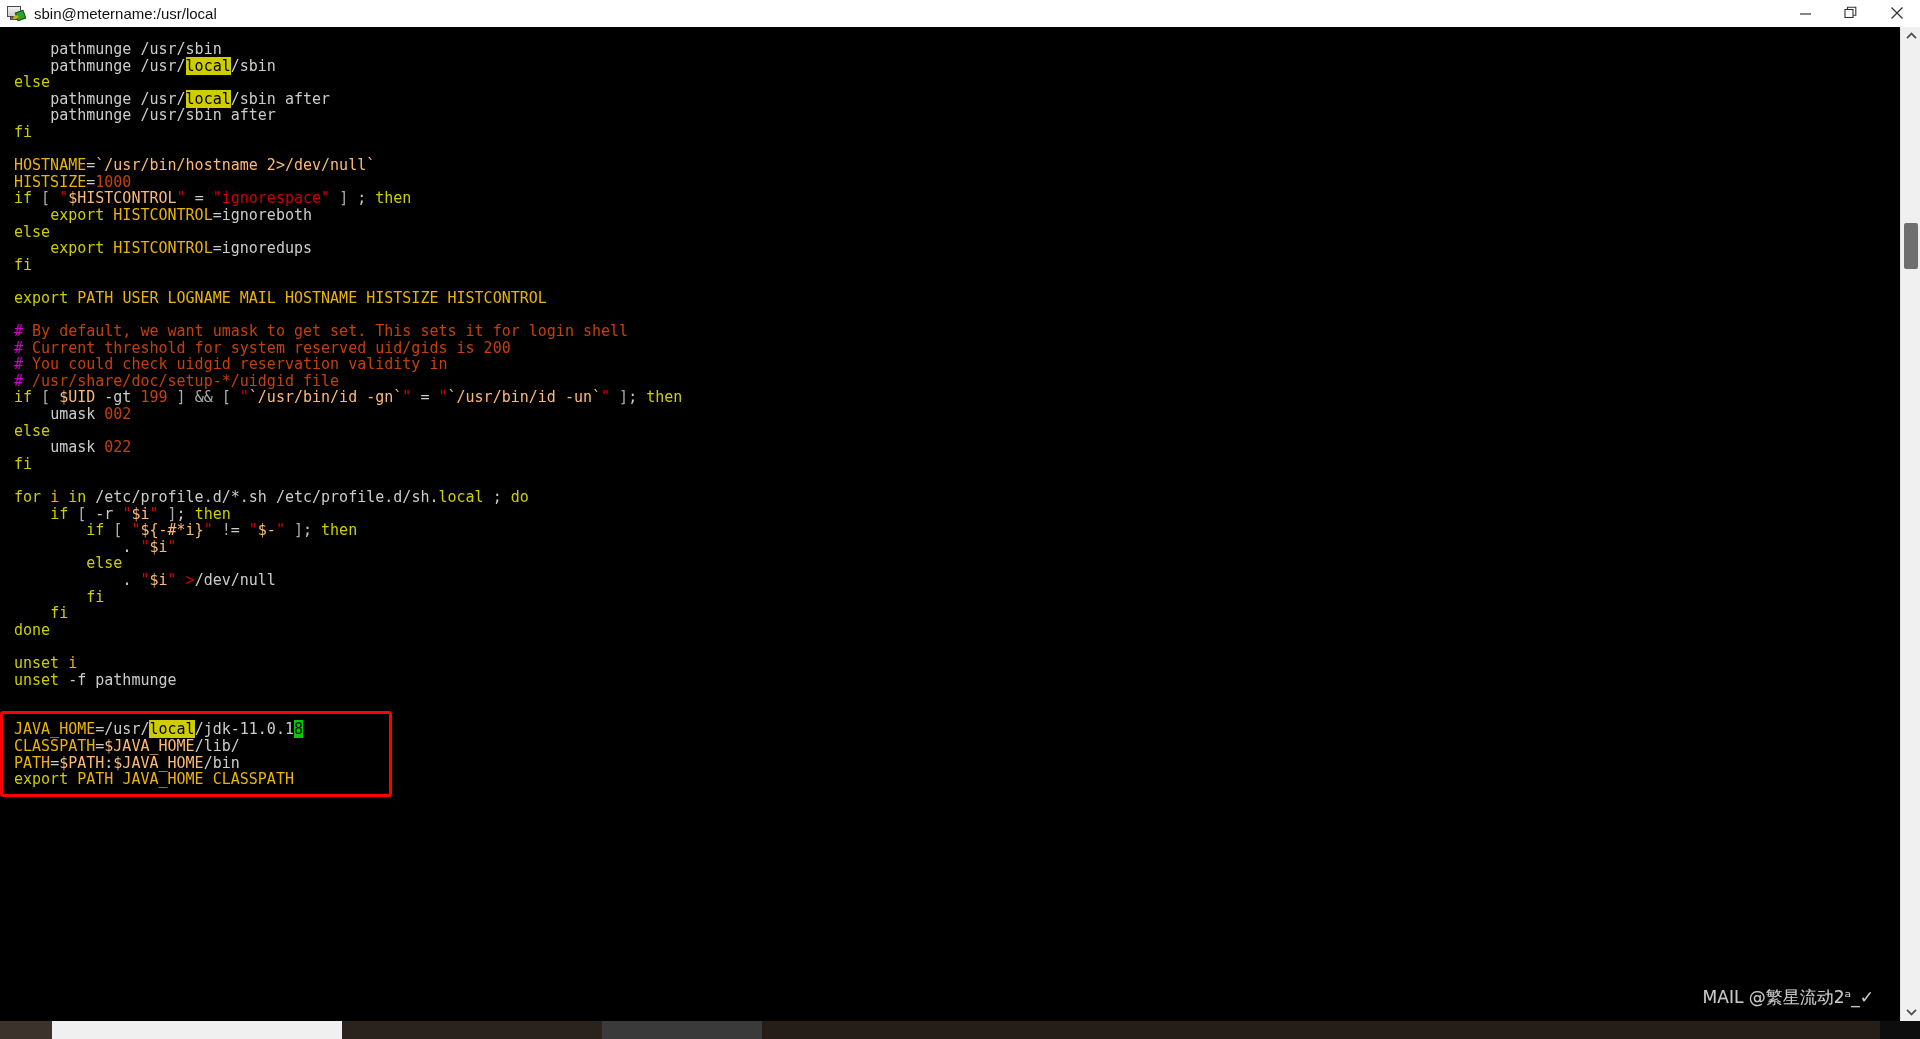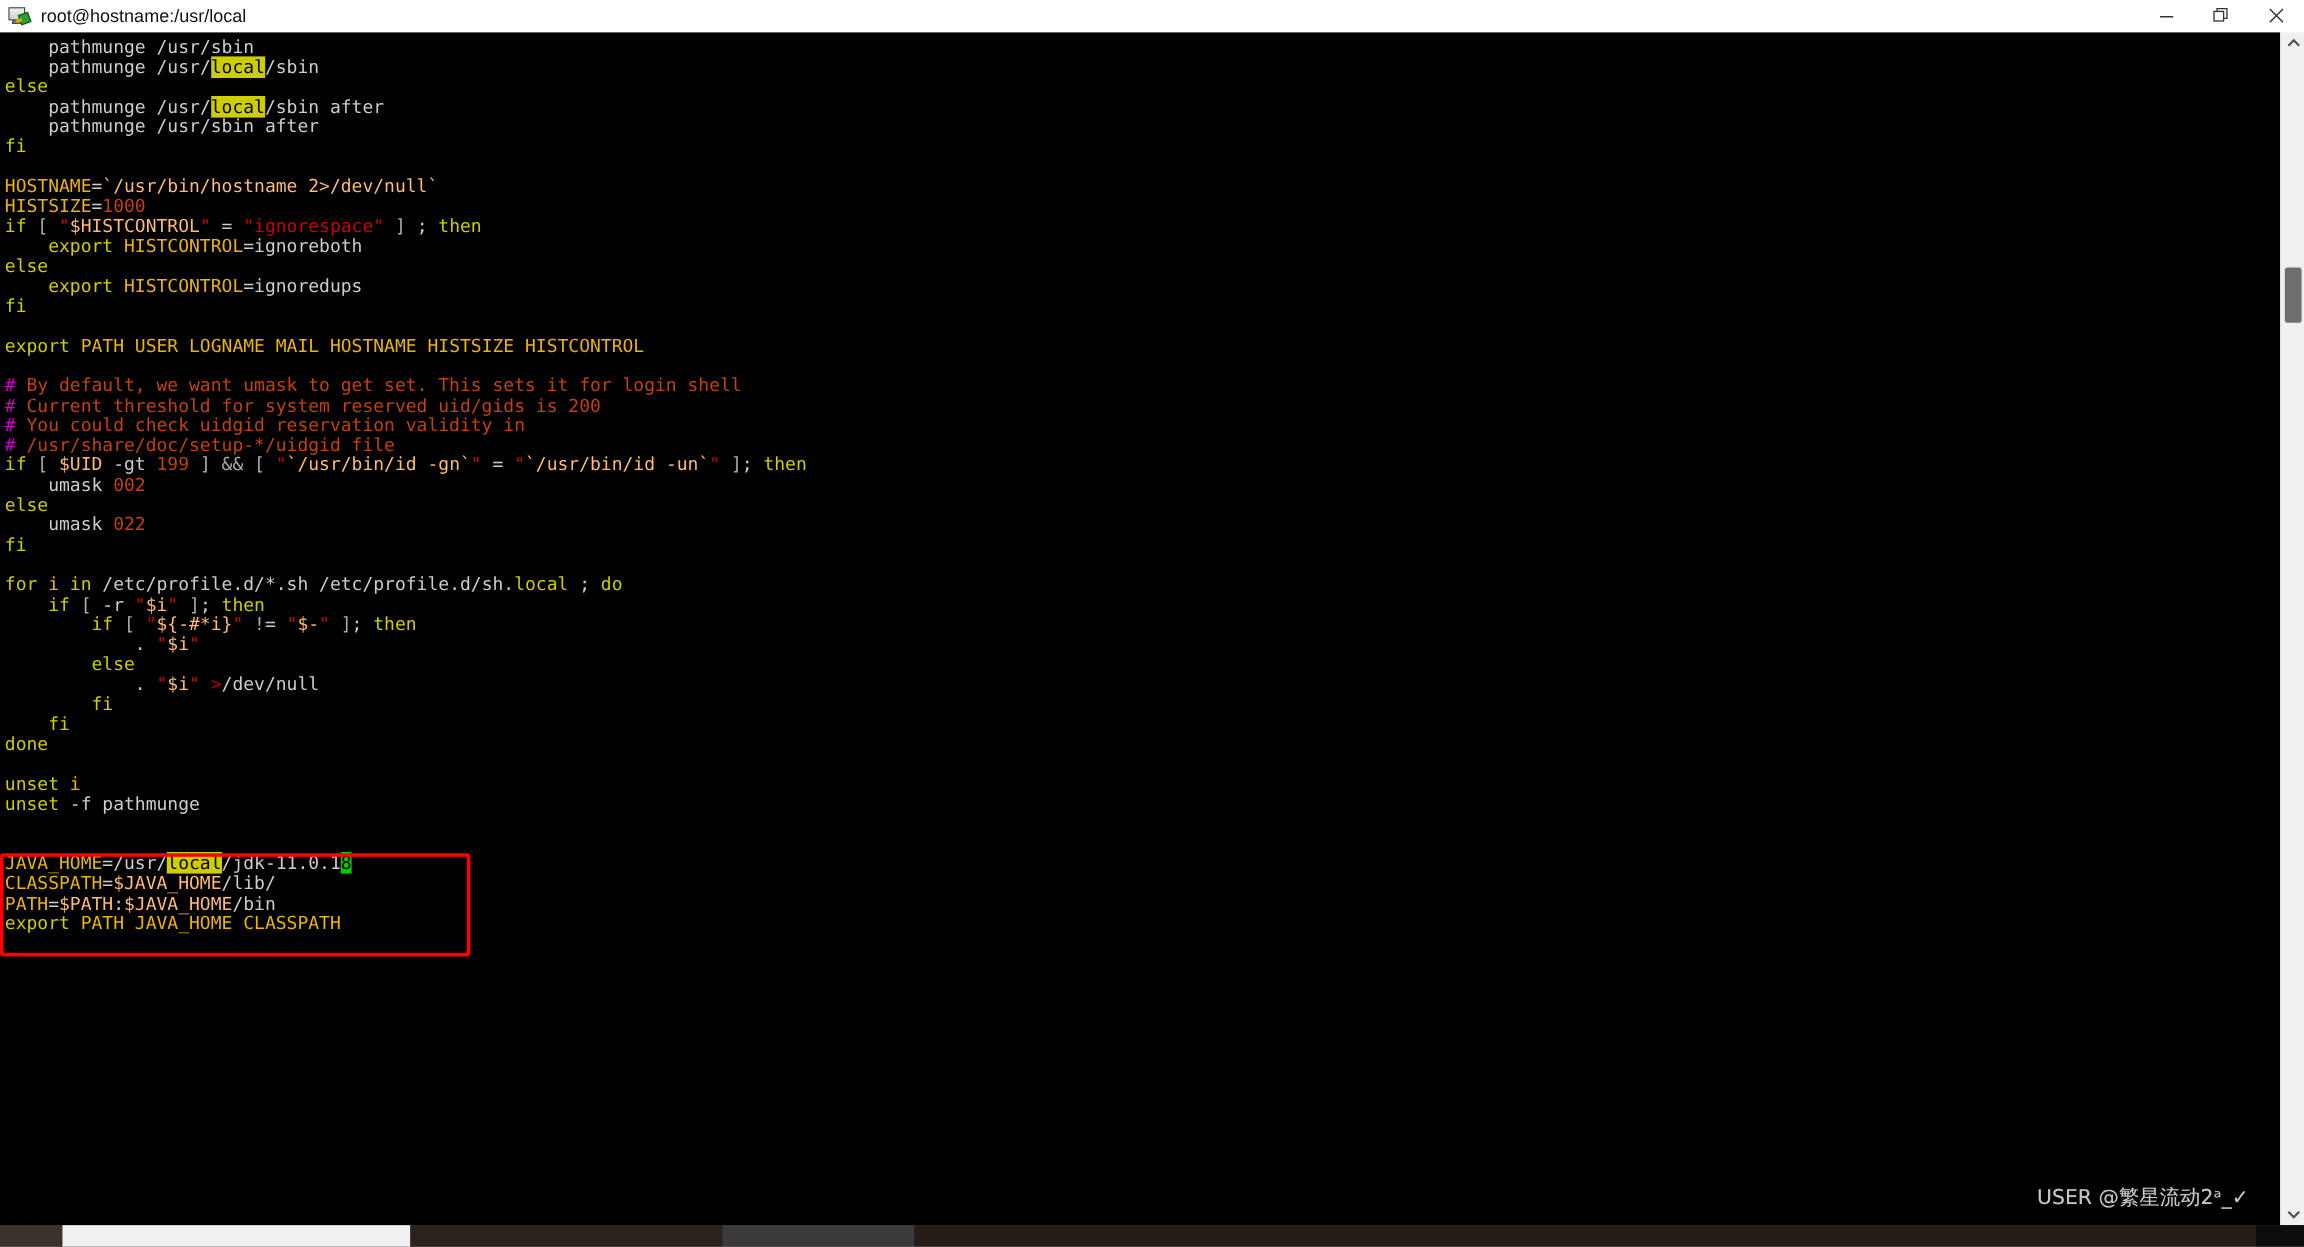--- a/index.html
+++ b/index.html
@@ -72,21 +72,21 @@
   .terminal {
     position: absolute;
     left: 0; top: 27px;
     width: 1900px; height: 994px;
     background: #000000;
     overflow: hidden;
   }
   .term-inner {
     position: absolute;
     left: 0; top: 0;
-    padding: 4px;
+    padding: 14px;
     font-family: "DejaVu Sans Mono", "Liberation Mono", monospace;
     font-size: 15px;
     line-height: 16.6px;
     white-space: pre;
     color: #cccccc;
   }
   .ln { height: 16.6px; }
 
   
   .c-def   { color: #cccccc; }
@@ -165,21 +165,21 @@
 <body>
 
 <div id="app">
 
   <div class="titlebar">
     <div class="title-icon">
       <div class="scr"></div>
       <div class="base"></div>
       <div class="plug"></div>
     </div>
-    <div class="title-text">root@hostname:/usr/local</div>
+    <div class="title-text">sbin@metername:/usr/local</div>
 
     <div class="win-controls">
       <div class="win-btn">
         <svg width="13" height="13" viewBox="0 0 13 13">
             <line x1="1" y1="7" x2="12" y2="7" stroke="#333" stroke-width="1.2"></line>
           </svg>
       </div>
       <div class="win-btn">
         <svg width="14" height="14" viewBox="0 0 14 14">
           <rect x="1" y="3.5" width="8" height="8" fill="none" stroke="#333" stroke-width="1.1"></rect>
@@ -193,21 +193,21 @@
         </svg>
       </div>
     </div>
   </div>
 
   <div class="terminal">
     <div class="term-inner" id="term-inner"><div class="ln">    <span class="c-def">pathmunge</span> <span class="c-def">/</span><span class="c-def">usr</span><span class="c-def">/</span><span class="c-def">sbin</span></div><div class="ln">    <span class="c-def">pathmunge</span> <span class="c-def">/</span><span class="c-def">usr</span><span class="c-def">/</span><span class="c-kw"><span class="hl-search">local</span></span><span class="c-def">/</span><span class="c-def">sbin</span></div><div class="ln"><span class="c-kw">else</span></div><div class="ln">    <span class="c-def">pathmunge</span> <span class="c-def">/</span><span class="c-def">usr</span><span class="c-def">/</span><span class="c-kw"><span class="hl-search">local</span></span><span class="c-def">/</span><span class="c-def">sbin</span> <span class="c-def">after</span></div><div class="ln">    <span class="c-def">pathmunge</span> <span class="c-def">/</span><span class="c-def">usr</span><span class="c-def">/</span><span class="c-def">sbin</span> <span class="c-def">after</span></div><div class="ln"><span class="c-kw">fi</span></div><div class="ln">&nbsp;</div><div class="ln"><span class="c-var">HOSTNAME</span><span class="c-def">=</span><span class="c-dollar">`/usr/bin/hostname 2&gt;/dev/null`</span></div><div class="ln"><span class="c-var">HISTSIZE</span><span class="c-def">=</span><span class="c-num">1000</span></div><div class="ln"><span class="c-kw">if</span> <span class="c-op">[</span> <span class="c-str">"</span><span class="c-str"><span class="c-dollar">$HISTCONTROL</span></span><span class="c-str">"</span> <span class="c-def">=</span> <span class="c-str">"</span><span class="c-str">ignorespace</span><span class="c-str">"</span> <span class="c-op">]</span> <span class="c-def">;</span> <span class="c-kw">then</span></div><div class="ln">    <span class="c-kw">export</span> <span class="c-var">HISTCONTROL</span><span class="c-def">=</span><span class="c-def">ignoreboth</span></div><div class="ln"><span class="c-kw">else</span></div><div class="ln">    <span class="c-kw">export</span> <span class="c-var">HISTCONTROL</span><span class="c-def">=</span><span class="c-def">ignoredups</span></div><div class="ln"><span class="c-kw">fi</span></div><div class="ln">&nbsp;</div><div class="ln"><span class="c-kw">export</span> <span class="c-var">PATH</span> <span class="c-var">USER</span> <span class="c-var">LOGNAME</span> <span class="c-var">MAIL</span> <span class="c-var">HOSTNAME</span> <span class="c-var">HISTSIZE</span> <span class="c-var">HISTCONTROL</span></div><div class="ln">&nbsp;</div><div class="ln"><span class="c-hash">#</span><span class="c-cmt"> By default, we want umask to get set. This sets it for login shell</span></div><div class="ln"><span class="c-hash">#</span><span class="c-cmt"> Current threshold for system reserved uid/gids is 200</span></div><div class="ln"><span class="c-hash">#</span><span class="c-cmt"> You could check uidgid reservation validity in</span></div><div class="ln"><span class="c-hash">#</span><span class="c-cmt"> /usr/share/doc/setup-*/uidgid file</span></div><div class="ln"><span class="c-kw">if</span> <span class="c-op">[</span> <span class="c-dollar">$UID</span> <span class="c-def">-</span><span class="c-def">gt</span> <span class="c-num">199</span> <span class="c-op">]</span> <span class="c-op">&amp;</span><span class="c-op">&amp;</span> <span class="c-op">[</span> <span class="c-str">"</span><span class="c-str"><span class="c-dollar">`/usr/bin/id -gn`</span></span><span class="c-str">"</span> <span class="c-def">=</span> <span class="c-str">"</span><span class="c-str"><span class="c-dollar">`/usr/bin/id -un`</span></span><span class="c-str">"</span> <span class="c-op">]</span><span class="c-def">;</span> <span class="c-kw">then</span></div><div class="ln">    <span class="c-def">umask</span> <span class="c-num">002</span></div><div class="ln"><span class="c-kw">else</span></div><div class="ln">    <span class="c-def">umask</span> <span class="c-num">022</span></div><div class="ln"><span class="c-kw">fi</span></div><div class="ln">&nbsp;</div><div class="ln"><span class="c-kw">for</span> <span class="c-var">i</span> <span class="c-kw">in</span> <span class="c-def">/</span><span class="c-def">etc</span><span class="c-def">/</span><span class="c-def">profile</span><span class="c-def">.</span><span class="c-def">d</span><span class="c-def">/</span><span class="c-def">*</span><span class="c-def">.</span><span class="c-def">sh</span> <span class="c-def">/</span><span class="c-def">etc</span><span class="c-def">/</span><span class="c-def">profile</span><span class="c-def">.</span><span class="c-def">d</span><span class="c-def">/</span><span class="c-def">sh</span><span class="c-def">.</span><span class="c-kw">local</span> <span class="c-def">;</span> <span class="c-kw">do</span></div><div class="ln">    <span class="c-kw">if</span> <span class="c-op">[</span> <span class="c-def">-</span><span class="c-def">r</span> <span class="c-str">"</span><span class="c-str"><span class="c-dollar">$i</span></span><span class="c-str">"</span> <span class="c-op">]</span><span class="c-def">;</span> <span class="c-kw">then</span></div><div class="ln">        <span class="c-kw">if</span> <span class="c-op">[</span> <span class="c-str">"</span><span class="c-str"><span class="c-dollar">${-#*i}</span></span><span class="c-str">"</span> <span class="c-op">!</span><span class="c-def">=</span> <span class="c-str">"</span><span class="c-str"><span class="c-dollar">$-</span></span><span class="c-str">"</span> <span class="c-op">]</span><span class="c-def">;</span> <span class="c-kw">then</span></div><div class="ln">            <span class="c-def">.</span> <span class="c-str">"</span><span class="c-str"><span class="c-dollar">$i</span></span><span class="c-str">"</span></div><div class="ln">        <span class="c-kw">else</span></div><div class="ln">            <span class="c-def">.</span> <span class="c-str">"</span><span class="c-str"><span class="c-dollar">$i</span></span><span class="c-str">"</span> <span class="c-str">&gt;</span><span class="c-def">/</span><span class="c-def">dev</span><span class="c-def">/</span><span class="c-def">null</span></div><div class="ln">        <span class="c-kw">fi</span></div><div class="ln">    <span class="c-kw">fi</span></div><div class="ln"><span class="c-kw">done</span></div><div class="ln">&nbsp;</div><div class="ln"><span class="c-kw">unset</span> <span class="c-var">i</span></div><div class="ln"><span class="c-kw">unset</span> <span class="c-def">-</span><span class="c-def">f</span> <span class="c-def">pathmunge</span></div><div class="ln">&nbsp;</div><div class="ln">&nbsp;</div><div class="ln"><span class="c-var">JAVA_HOME</span><span class="c-def">=</span><span class="c-def">/usr/<span class="hl-search">local</span>/jdk-11.0.1</span><span class="hl-cursor">8</span></div><div class="ln"><span class="c-var">CLASSPATH</span><span class="c-def">=</span><span class="c-dollar">$JAVA_HOME</span><span class="c-def">/</span><span class="c-def">lib</span><span class="c-def">/</span></div><div class="ln"><span class="c-var">PATH</span><span class="c-def">=</span><span class="c-dollar">$PATH</span><span class="c-def">:</span><span class="c-dollar">$JAVA_HOME</span><span class="c-def">/</span><span class="c-def">bin</span></div><div class="ln"><span class="c-kw">export</span> <span class="c-var">PATH</span> <span class="c-var">JAVA_HOME</span> <span class="c-var">CLASSPATH</span></div></div>
 
     <div class="redbox"></div>
 
-    <div class="watermark">USER @繁星流动2ᵃ_✓</div>
+    <div class="watermark">MAIL @繁星流动2ᵃ_✓</div>
   </div>
 
   <div class="vscroll">
     <div class="vs-arrow">
       <svg width="11" height="8" viewBox="0 0 11 8">
           <polyline points="1,6.2 5.5,1.6 10,6.2" fill="none" stroke="#505050" stroke-width="1.8"></polyline>
         </svg>
     </div>
     <div class="vs-thumb t1"></div>
     <div class="vs-arrow bottom">

